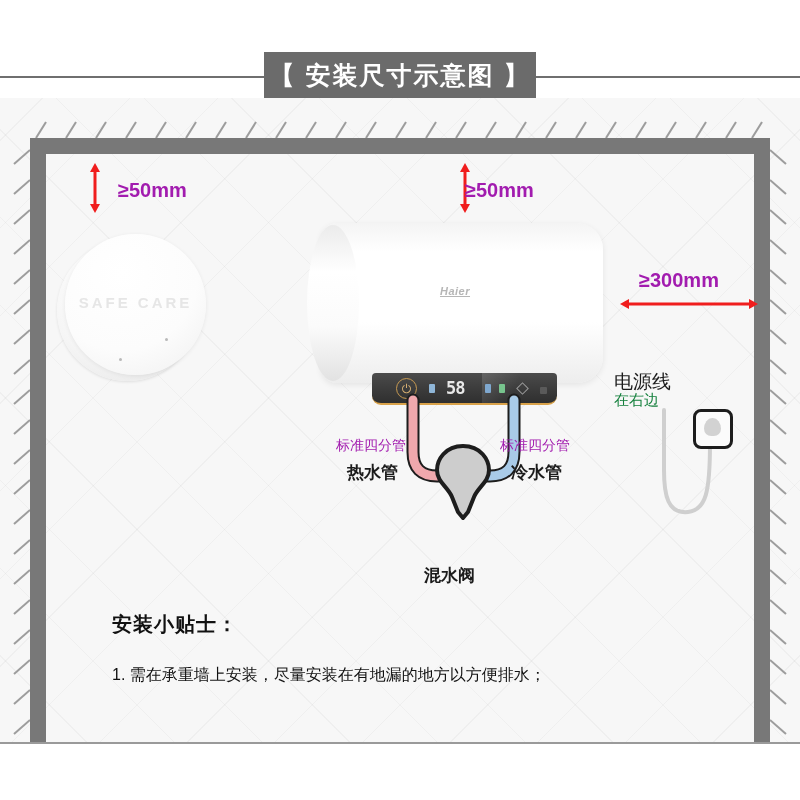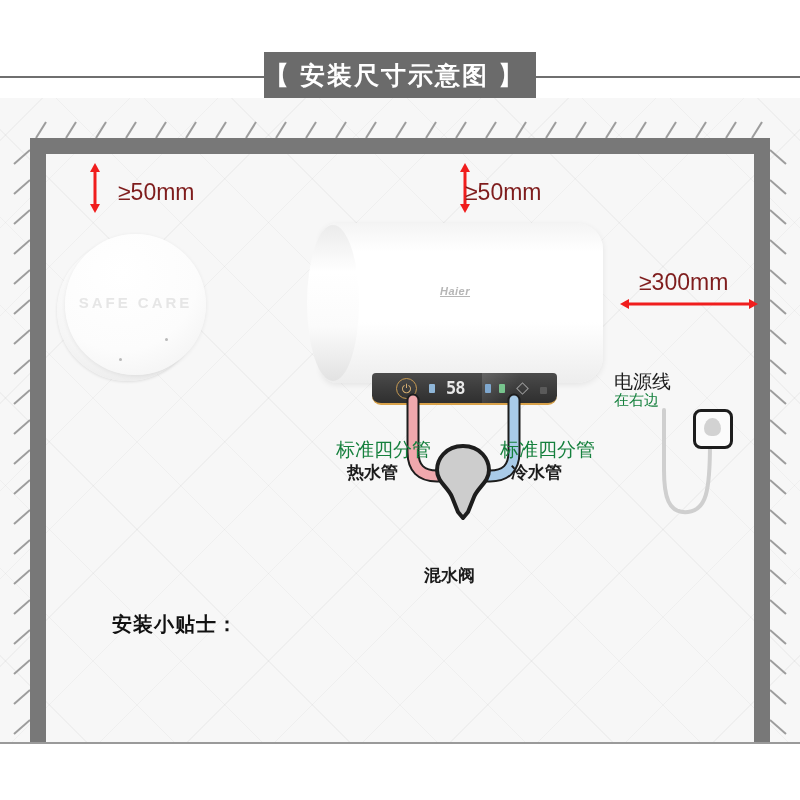--- a/index.html
+++ b/index.html
@@ -29,20 +29,21 @@
   }
   #header-banner {
     position: absolute;
     left: 264px;
     top: 52px;
     width: 272px;
     height: 46px;
     background: #6b6b6b;
     display: flex;
     align-items: center;
+    justify-content: center;
   }
   #header-title {
     color: #ffffff;
     font-size: 25px;
     font-weight: bold;
     letter-spacing: 2px;
     white-space: nowrap;
   }
 
   
@@ -83,23 +84,23 @@
   .hatch {
     position: absolute;
   }
   #hatch-top   { left: 30px;  top: 120px; width: 740px; height: 18px; }
   #hatch-left  { left: 12px;  top: 138px; width: 18px;  height: 604px; }
   #hatch-right { left: 770px; top: 138px; width: 18px;  height: 604px; }
 
   
   .dim-label {
     position: absolute;
-    color: #7f1d1d;
-    font-size: 23px;
-    font-weight: normal;
+    color: #a21caf;
+    font-size: 20px;
+    font-weight: bold;
     white-space: nowrap;
   }
   #dim-left-label  { left: 118px; top: 179px; }
   #dim-mid-label   { left: 465px; top: 179px; }
   #dim-right-label { left: 639px; top: 269px; }
 
   .dim-arrow-v { position: absolute; }
   #dim-left-arrow { left: 87px; top: 163px; }
   #dim-mid-arrow  { left: 457px; top: 163px; }
   #dim-right-arrow { left: 620px; top: 296px; }
@@ -240,22 +241,22 @@
   .lbl-main {
     position: absolute;
     font-size: 17px;
     font-weight: bold;
     color: #1b1b1b;
     white-space: nowrap;
     margin-top: 47px;
   }
   .lbl-sub {
     position: absolute;
-    font-size: 19px;
-    color: #15803d;
+    font-size: 14px;
+    color: #a21caf;
     white-space: nowrap;
   }
   #hot-label  { left: 347px; top: 414px; }
   #hot-sub    { left: 336px; top: 437px; }
   #cold-label { left: 511px; top: 414px; }
   #cold-sub   { left: 500px; top: 437px; }
   #valve-label{ left: 424px; top: 517px; }
   #power-label-1 { left: 614px; top: 369px; font-size: 19px; color: #1b1b1b; position:absolute; white-space:nowrap;}
   #power-label-2 { left: 614px; top: 391px; font-size: 15px; color: #15803d; position:absolute; white-space:nowrap;}
 
@@ -457,15 +458,16 @@
     <polygon points="0,8 9,3 9,13" fill="#f01d1d"></polygon>
     <polygon points="138,8 129,3 129,13" fill="#f01d1d"></polygon>
   </svg>
 
   <div class="dim-label" id="dim-left-label">≥50mm</div>
   <div class="dim-label" id="dim-mid-label">≥50mm</div>
   <div class="dim-label" id="dim-right-label">≥300mm</div>
 
   <div id="tips">
     <div id="tips-title">安装小贴士：</div>
+    <div class="tip-line">1. 需在承重墙上安装，尽量安装在有地漏的地方以方便排水；</div>
   </div>
 
 </div>
 
 </body></html>

